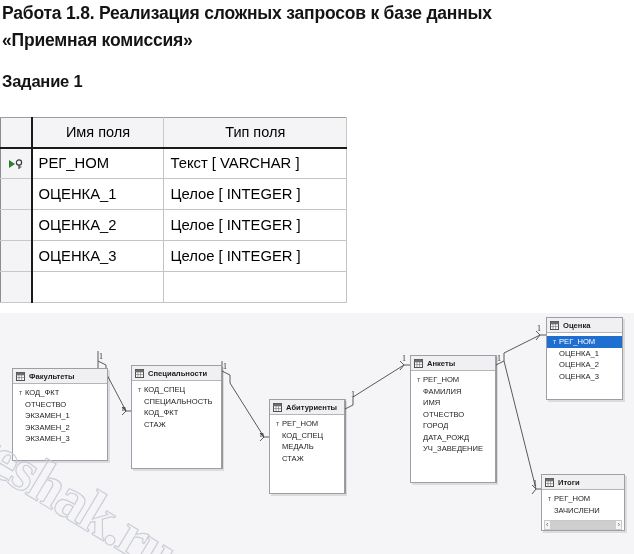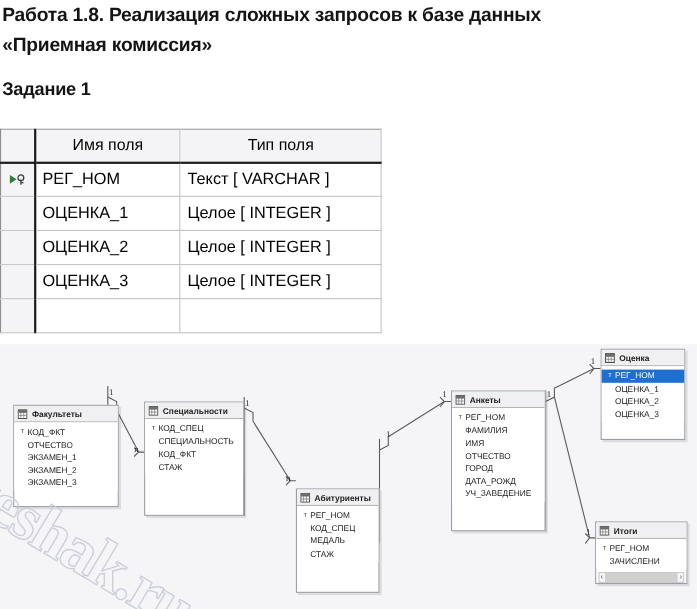--- a/index.html
+++ b/index.html
@@ -126,21 +126,21 @@
   }
   .sb span { padding: 0 1px; line-height: 8px; }
   .sb .thumb {
     flex: 1 1 auto; height: 8px; margin: 0 1px;
     background: #cfcfcf;
   }
 
   
   #ent-fakultety   { left: 12px;  top: 55px;  width: 96px;  height: 93px; }
   #ent-specialnosti{ left: 131px; top: 52px;  width: 91px;  height: 104px;}
-  #ent-abiturienty { left: 269px; top: 86px;  width: 76px;  height: 95px; margin-top: 45px; }
+  #ent-abiturienty { left: 269px; top: 86px;  width: 76px;  height: 95px; }
   #ent-ankety      { left: 410px; top: 42px;  width: 86px;  height: 128px;}
   #ent-ocenka      { left: 546px; top: 4px;   width: 77px;  height: 83px; }
   #ent-itogi       { left: 541px; top: 161px; width: 84px;  height: 57px; }
 
   .card {
     position: absolute;
     font-size: 8px;
     color: #2a2a2a;
     z-index: 4;
     font-family: "Liberation Serif", serif;

